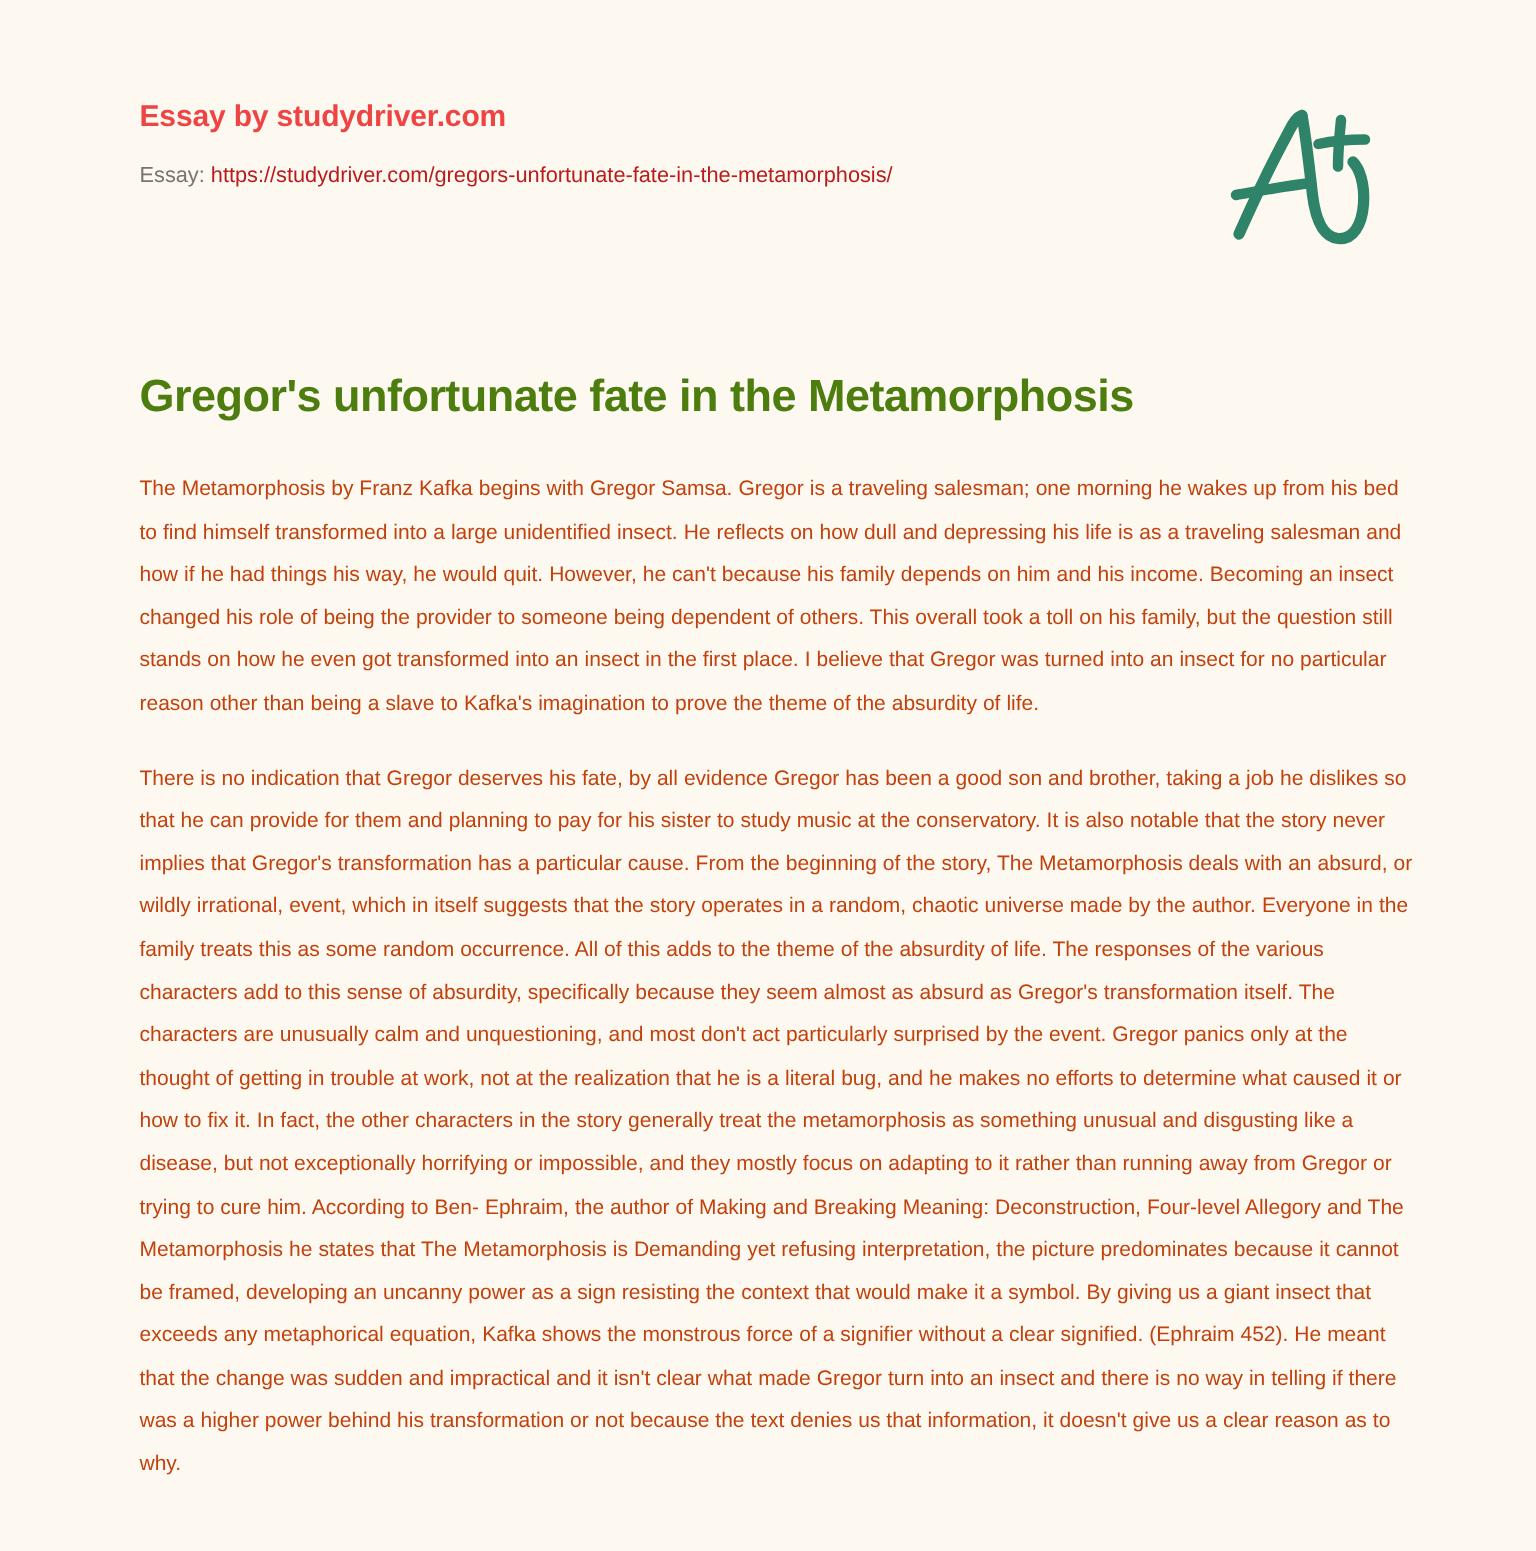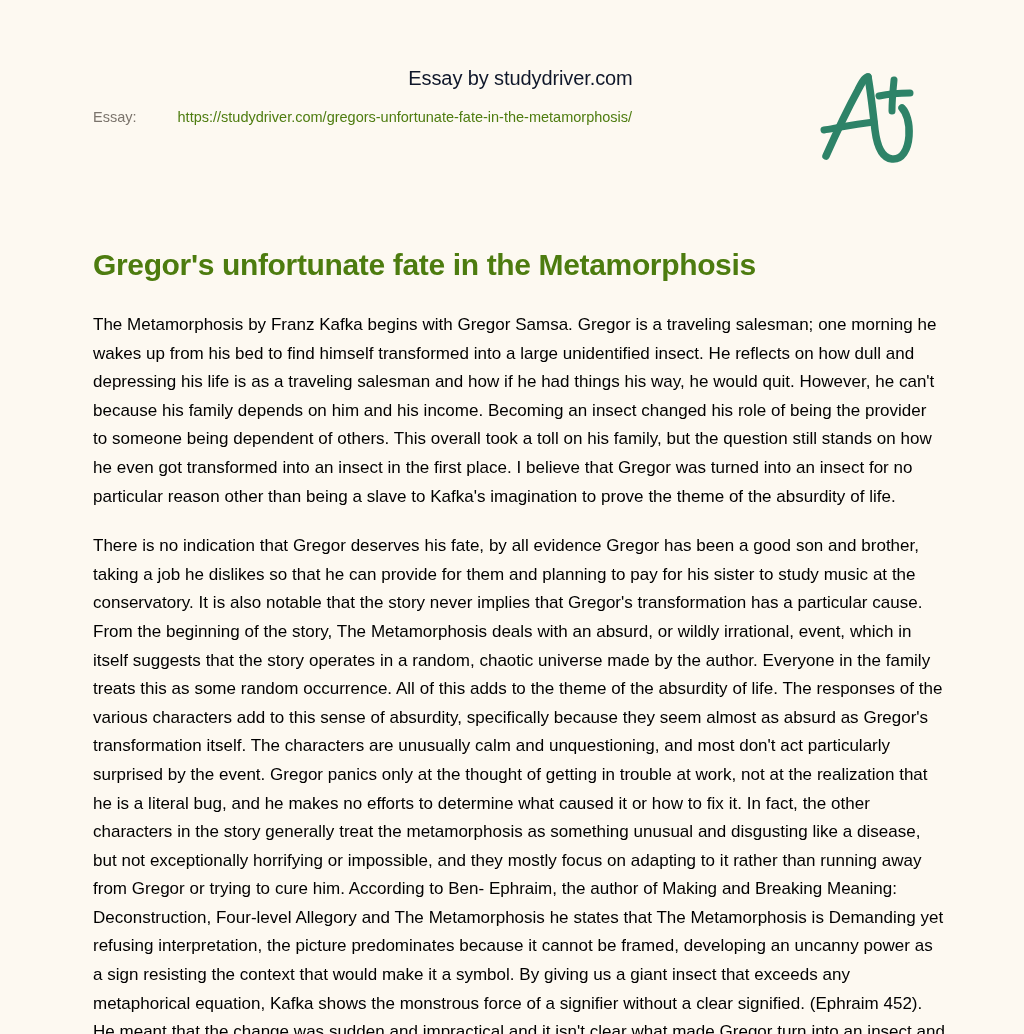--- a/index.html
+++ b/index.html
@@ -26,44 +26,42 @@
   
   .header {
     position: absolute;
     left: 93px;
     top: 66px;
     right: 76px;
   }
 
   .essay-by {
     font-size: 20px;
-    font-weight: normal;
-    color: #0f172a;
+    font-weight: bold;
+    color: #ef4444;
     letter-spacing: -0.1px;
     line-height: 1.2;
     margin: 0;
-    text-align: center;
   }
 
   .source-line {
     margin: 18px 0 0 0;
     font-size: 14.5px;
     line-height: 1.3;
     color: #777069;
     white-space: nowrap;
   }
 
   .source-label {
     color: #7b746c;
   }
 
   .source-url {
-    color: #4d7c0f;
+    color: #b91c1c;
     text-decoration: none;
-    margin-left: 37px;
   }
 
   
   .logo {
     position: absolute;
     left: 812px;
     top: 66px;
     width: 112px;
     height: 104px;
   }
@@ -91,23 +89,23 @@
   
   .body-copy {
     position: absolute;
     left: 93px;
     top: 311px;
     width: 852px;
   }
 
   .body-copy p {
     margin: 0 0 21px 0;
-    font-size: 17px;
+    font-size: 14px;
     line-height: 28.6px;
-    color: #000000;
+    color: #c2410c;
     text-align: left;
     letter-spacing: 0.0px;
     word-spacing: 0.1px;
   }
 
   .body-copy p:last-child {
     margin-bottom: 0;
   }
 </style>
 </head>

